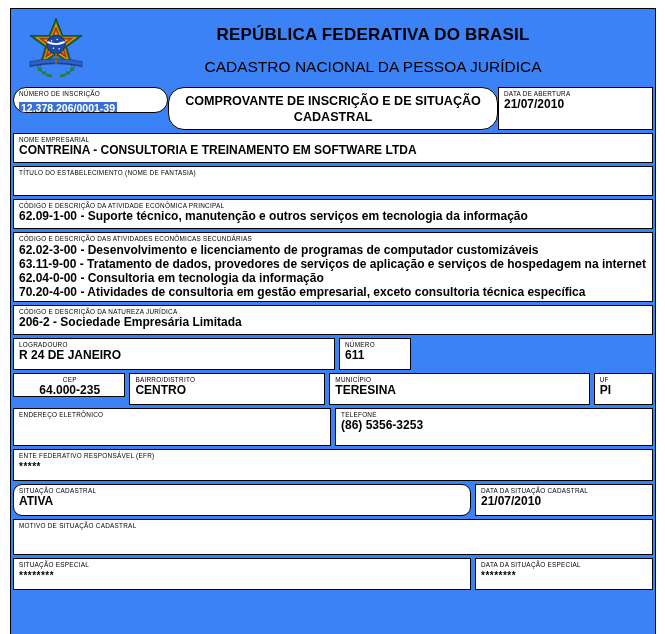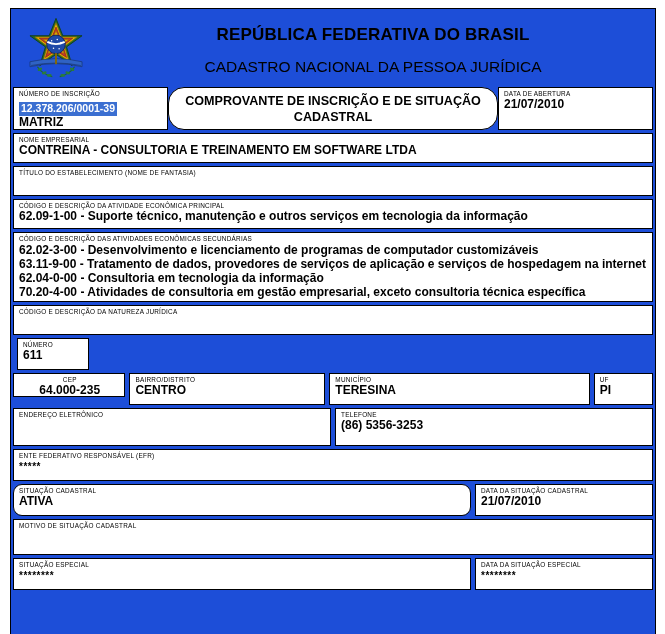--- a/index.html
+++ b/index.html
@@ -20,21 +20,21 @@
   }
   
   #doc-frame {
     position: absolute;
     left: 10px;
     top: 8px;
     width: 646px;
     height: 626px;
     border: 1px solid #000000;
     border-bottom: none;
-    background: #1d4ed8;
+    background: #3b82f6;
   }
   #doc-inner {
     position: absolute;
     left: 0px;
     top: 0px;
     width: 644px;
     padding: 0;
   }
 
   
@@ -96,21 +96,21 @@
     font-size: 12px;
     font-weight: bold;
     color: #000;
     line-height: 13px;
     white-space: nowrap;
   }
   .val.empty { min-height: 13px; }
 
   
   .idrow { display: flex; margin: 0 2px 3px 2px; }
-  .id-insc { width: 155px; height: 43px; }
+  .id-insc { width: 155px; height: 26px; border-radius: 16px; }
   .id-title {
     flex: 1;
     height: 43px;
     display: flex;
     align-items: center;
     justify-content: center;
     text-align: center;
     padding: 2px 8px;
     border-radius: 16px;
   }
@@ -260,24 +260,29 @@
           <div class="val">62.02-3-00 - Desenvolvimento e licenciamento de programas de computador customizáveis</div>
           <div class="val">63.11-9-00 - Tratamento de dados, provedores de serviços de aplicação e serviços de hospedagem na internet</div>
           <div class="val">62.04-0-00 - Consultoria em tecnologia da informação</div>
           <div class="val">70.20-4-00 - Atividades de consultoria em gestão empresarial, exceto consultoria técnica específica</div>
         </div>
       </div>
 
       <div class="row">
         <div class="box full h30">
           <div class="lbl">CÓDIGO E DESCRIÇÃO DA NATUREZA JURÍDICA</div>
-        </div>
-      </div>
-
-      <div class="row">
+          <div class="val">206-2 - Sociedade Empresária Limitada</div>
+        </div>
+      </div>
+
+      <div class="row">
+        <div class="box b-logradouro">
+          <div class="lbl">LOGRADOURO</div>
+          <div class="val">R 24 DE JANEIRO</div>
+        </div>
         <div class="box b-numero">
           <div class="lbl">NÚMERO</div>
           <div class="val">611</div>
         </div>
       </div>
 
       <div class="row">
         <div class="box b-cep">
           <div class="lbl">CEP</div>
           <div class="val">64.000-235</div>

